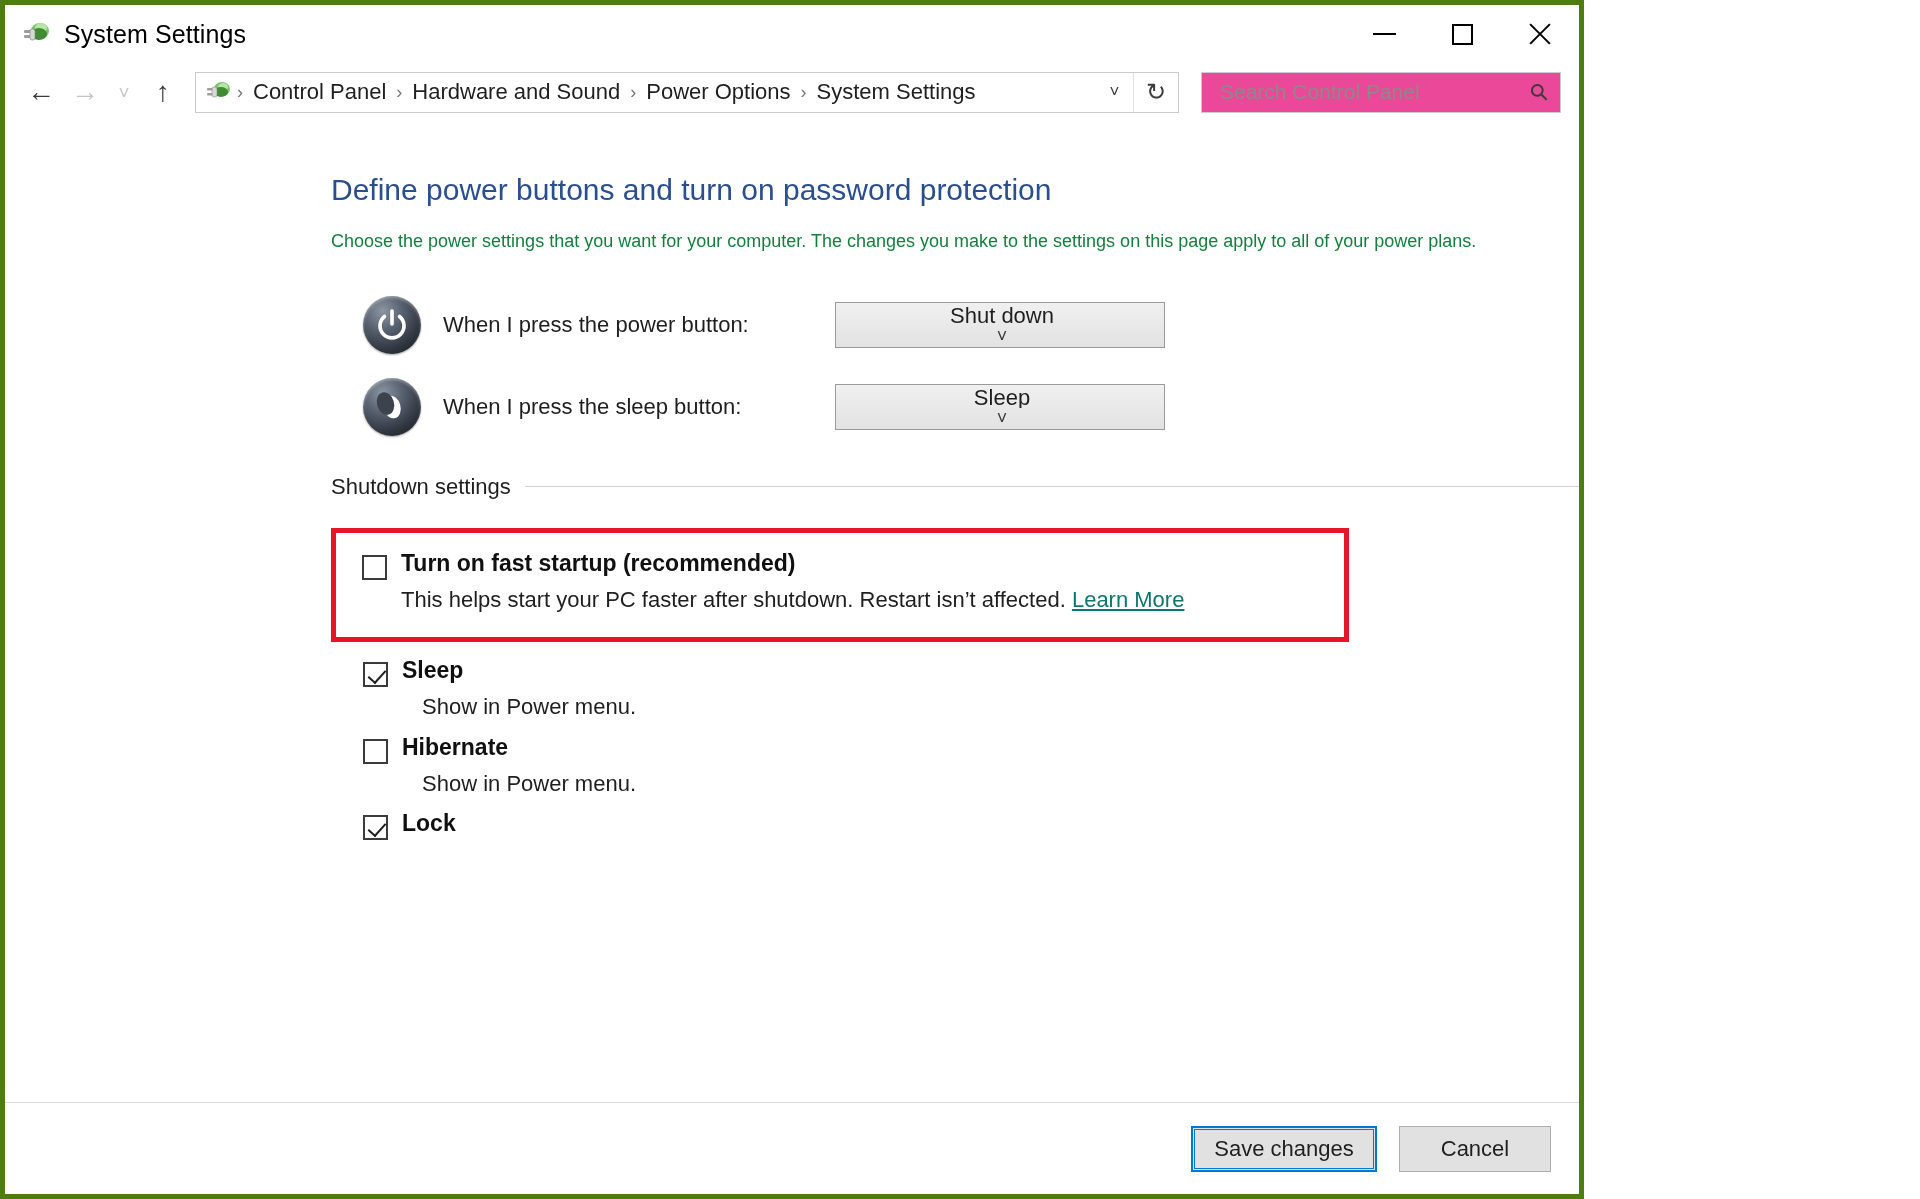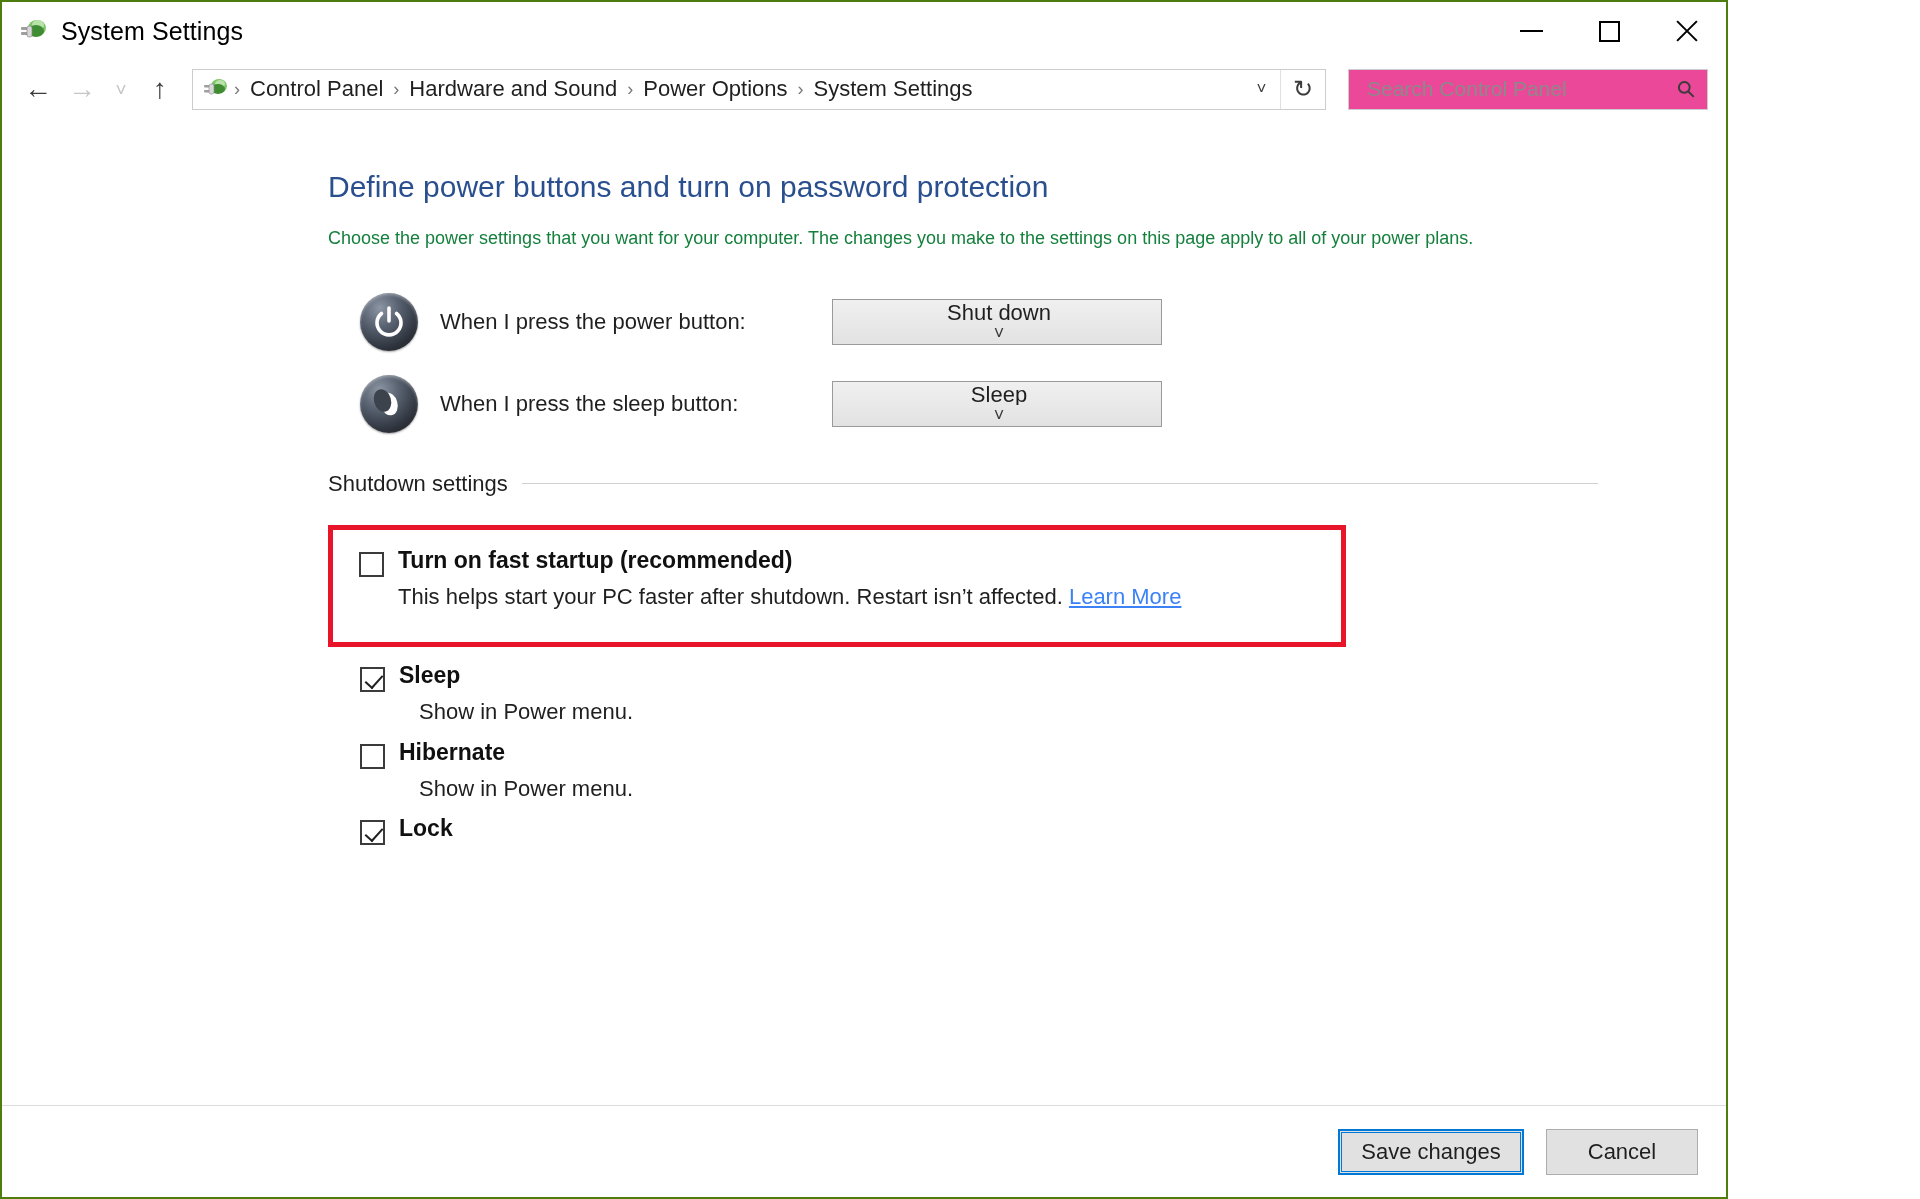--- a/index.html
+++ b/index.html
@@ -6,23 +6,23 @@
   html, body {
     margin: 0; padding: 0;
     width: 1920px; height: 1199px;
     background: #ffffff;
     font-family: "Liberation Sans", sans-serif;
     overflow: hidden;
   }
 
   .window {
     position: relative;
-    width: 1728px; height: 1199px;
+    width: 1584px; height: 1199px;
     background: #ffffff;
-    border: 2px solid #4d7c0f;
+    border: 5px solid #4d7c0f;
     display: flex;
     flex-direction: column;
   }
 
   
   .titlebar {
     height: 58px;
     display: flex;
     align-items: center;
     background: #ffffff;
@@ -289,26 +289,26 @@
     color: #101010;
     line-height: 1.1;
   }
   .check-sub {
     font-size: 22px;
     color: #1f1f1f;
     margin: 6px 0 0 59px;
     line-height: 1.25;
   }
   .learn-link {
-    color: #3b82f6;
+    color: #0f766e;
     text-decoration: underline;
     cursor: pointer;
   }
   .check-block { margin-bottom: 14px; padding-left: 32px; }
-  .check-block.inbox { padding-left: 0; margin-bottom: 16px; }
+  .check-block.inbox { padding-left: 0; margin-bottom: 8px; }
   .check-block.inbox .check-sub { margin-left: 39px; }
 
   
   .footer {
     position: absolute;
     left: 0; right: 0; bottom: 0;
     height: 92px;
     border-top: 1px solid #dcdcdc;
     display: flex;
     align-items: center;

